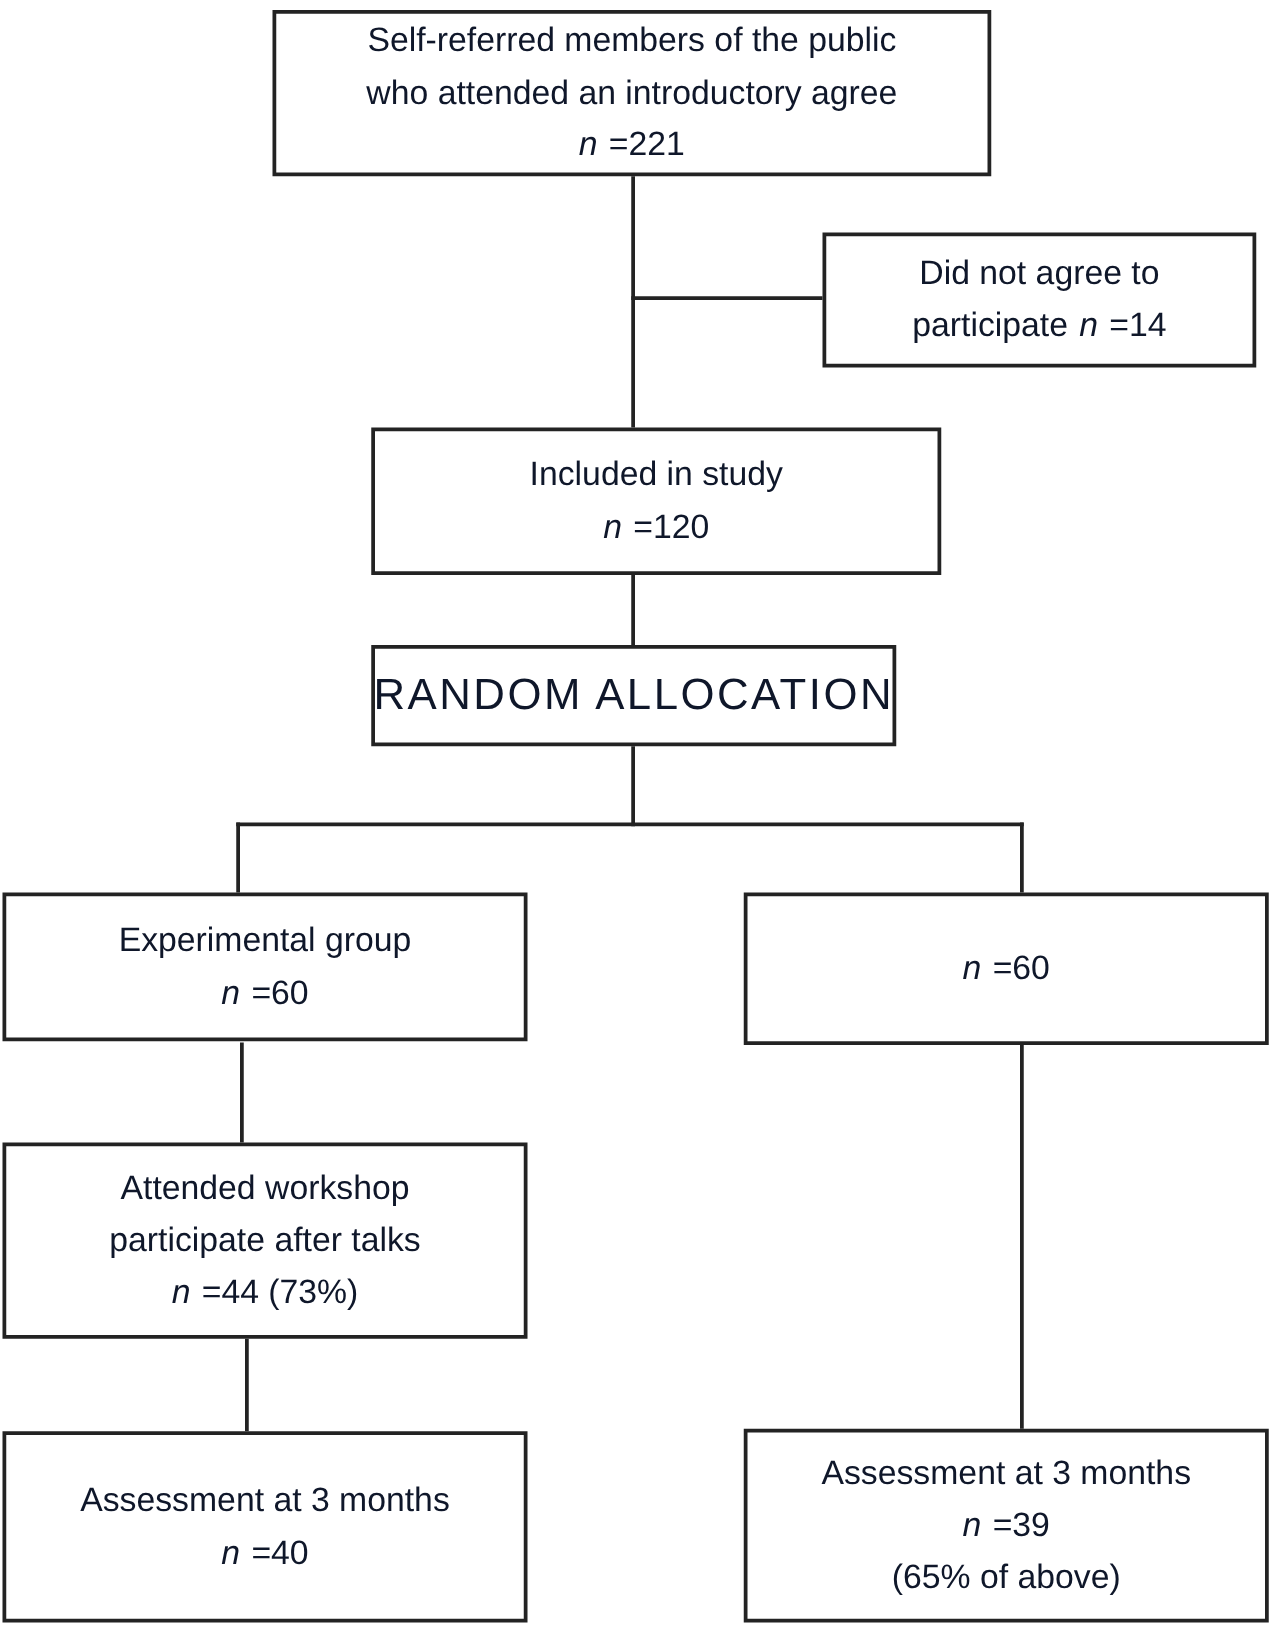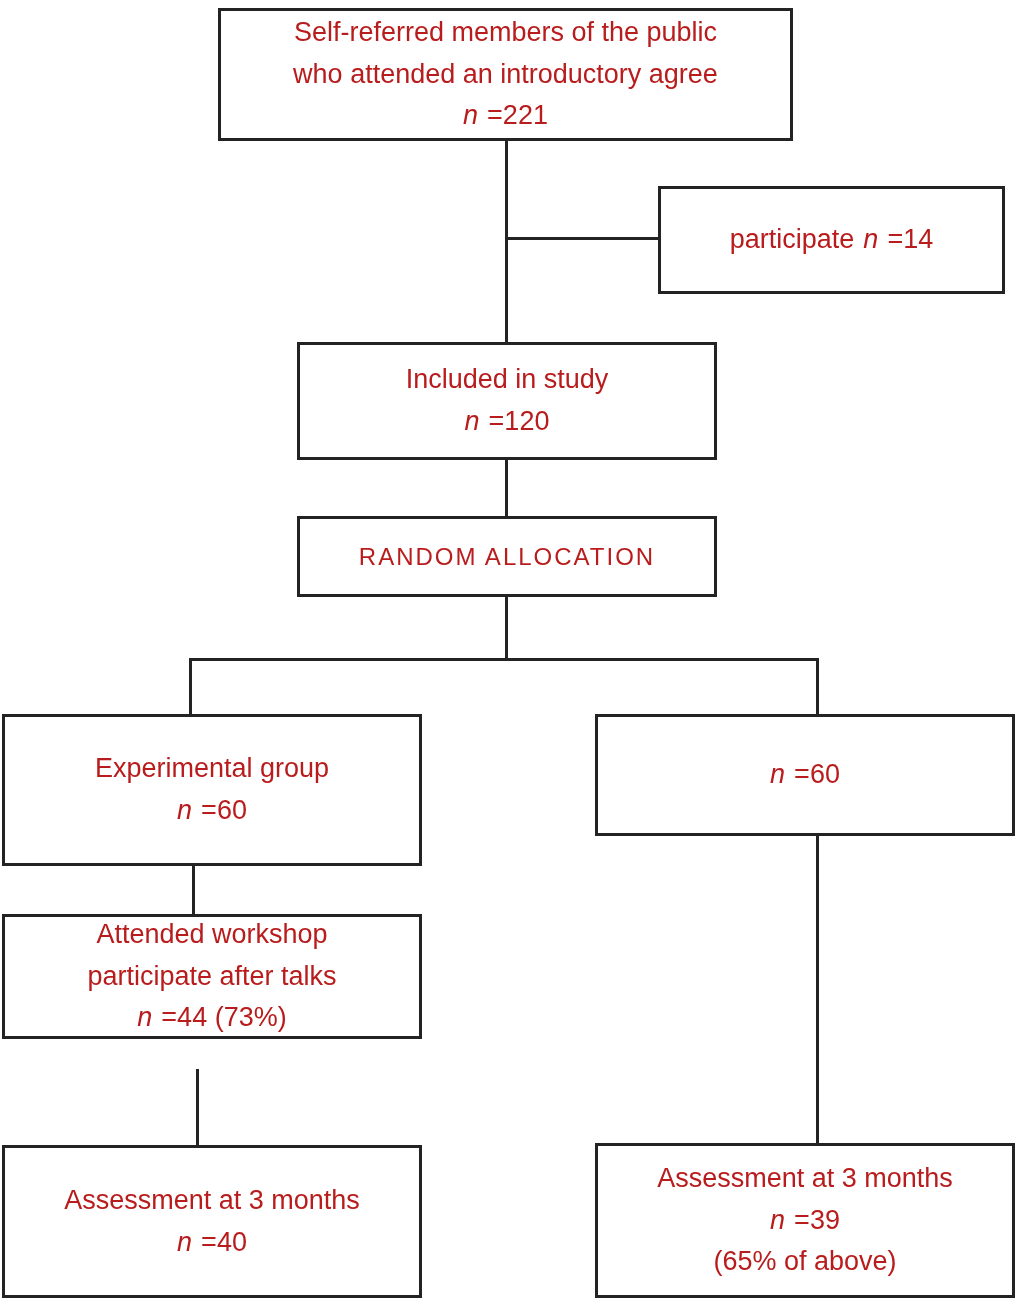--- a/index.html
+++ b/index.html
@@ -6,21 +6,21 @@
     margin: 0;
     padding: 0;
     background: #ffffff;
   }
   #stage {
     position: relative;
     width: 1018px;
     height: 1306px;
     background: #ffffff;
     font-family: "Liberation Sans", sans-serif;
-    color: #b91c1c;
+    color: #0f172a;
     overflow: hidden;
   }
   .box {
     position: absolute;
     box-sizing: border-box;
     border: 3px solid #232323;
     background: #ffffff;
     display: flex;
     flex-direction: column;
     align-items: center;
@@ -30,21 +30,21 @@
     line-height: 1.55;
     z-index: 2;
   }
   .line { white-space: nowrap; }
   .n {
     font-style: italic;
     margin-right: 9px;
   }
   .word { margin-right: 9px; }
   .caps {
-    font-size: 24px;
+    font-size: 35px;
     letter-spacing: 2px;
   }
   .conn {
     position: absolute;
     background: #232323;
     z-index: 1;
   }
   .conn.v { width: 3px; }
   .conn.h { height: 3px; }
 </style>
@@ -66,50 +66,51 @@
 
   <div class="box" style="left:218px; top:8px; width:575px; height:133px;">
     <div class="line">Self-referred members of the public</div>
     <div class="line">who attended an introductory agree</div>
     <div class="line">
       <span class="n">n</span><span>=221</span>
     </div>
   </div>
 
   <div class="box" style="left:658px; top:186px; width:347px; height:108px;">
+    <div class="line">Did not agree to</div>
     <div class="line">
       <span class="word">participate</span><span class="n">n</span><span>=14</span>
     </div>
   </div>
 
-  <div class="box" style="left:297px; top:342px; width:420px; height:118px;">
+  <div class="box" style="left:297px; top:342px; width:456px; height:118px;">
     <div class="line">Included in study</div>
     <div class="line">
       <span class="n">n</span><span>=120</span>
     </div>
   </div>
 
   <div class="box" style="left:297px; top:516px; width:420px; height:81px;">
     <div class="line caps">RANDOM ALLOCATION</div>
   </div>
 
-  <div class="box" style="left:2px; top:714px; width:420px; height:152px;">
+  <div class="box" style="left:2px; top:714px; width:420px; height:119px;">
     <div class="line">Experimental group</div>
     <div class="line">
       <span class="n">n</span><span>=60</span>
     </div>
   </div>
 
   <div class="box" style="left:595px; top:714px; width:420px; height:122px;">
     <div class="line">
       <span class="n">n</span><span>=60</span>
     </div>
   </div>
 
-  <div class="box" style="left:2px; top:914px; width:420px; height:125px;">
+  <div class="box" style="left:2px; top:914px; width:420px; height:157px;">
     <div class="line">Attended workshop</div>
     <div class="line">participate after talks</div>
     <div class="line">
       <span class="n">n</span><span>=44 (73%)</span>
     </div>
   </div>
 
   <div class="box" style="left:2px; top:1145px; width:420px; height:153px;">
     <div class="line">Assessment at 3 months</div>
     <div class="line">

